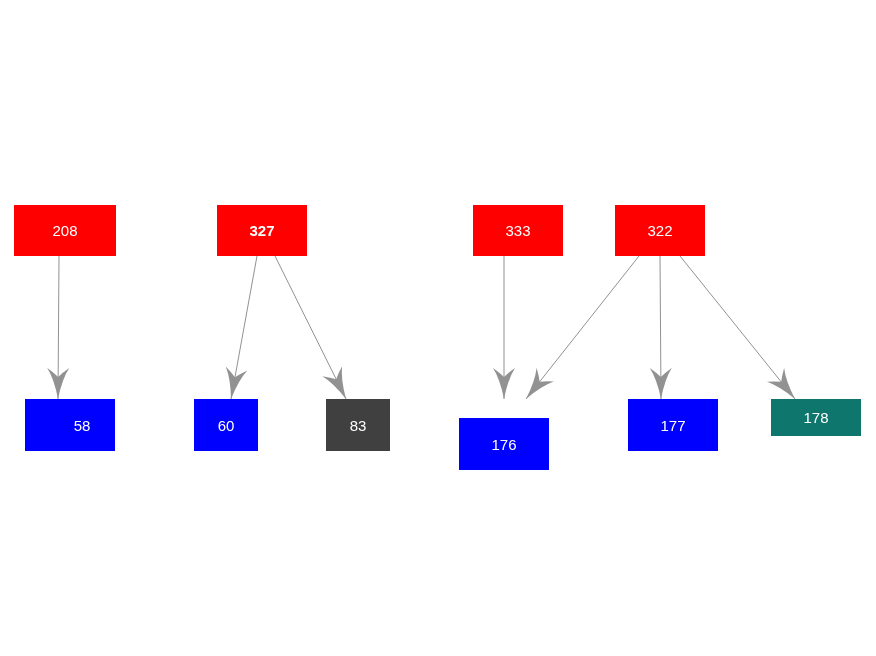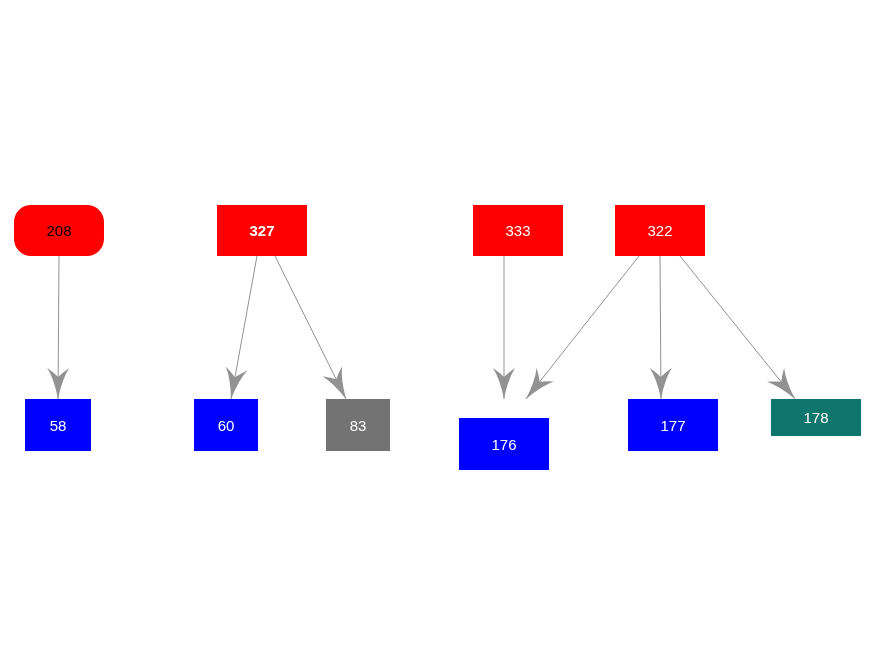--- a/index.html
+++ b/index.html
@@ -52,24 +52,24 @@
         <line x1="59" y1="256" x2="58" y2="399" stroke="#929292" stroke-width="1" marker-end="url(#arrowhead)"></line>
         <line x1="257" y1="256" x2="231" y2="399" stroke="#929292" stroke-width="1" marker-end="url(#arrowhead)"></line>
         <line x1="275" y1="256" x2="346" y2="399" stroke="#929292" stroke-width="1" marker-end="url(#arrowhead)"></line>
         <line x1="504" y1="256" x2="504" y2="399" stroke="#929292" stroke-width="1" marker-end="url(#arrowhead)"></line>
         <line x1="639" y1="256" x2="526" y2="399" stroke="#929292" stroke-width="1" marker-end="url(#arrowhead)"></line>
         <line x1="660" y1="256" x2="661" y2="399" stroke="#929292" stroke-width="1" marker-end="url(#arrowhead)"></line>
         <line x1="680" y1="256" x2="795" y2="399" stroke="#929292" stroke-width="1" marker-end="url(#arrowhead)"></line>
       </g>
   </svg>
   <div id="nodes">
-      <div class="node" style="left: 14px; top: 205px; width: 90px; height: 51px; background: rgb(255, 0, 0); color: #000000; border-radius: 17px;">208</div>
+      <div class="node" style="left: 14px; top: 205px; width: 102px; height: 51px; background: rgb(255, 0, 0); color: #ffffff;">208</div>
       <div class="node" style="left: 217px; top: 205px; width: 90px; height: 51px; background: rgb(255, 0, 0); color: #ffffff; font-weight: bold;">327</div>
       <div class="node" style="left: 473px; top: 205px; width: 90px; height: 51px; background: rgb(255, 0, 0); color: rgb(255, 255, 255);">333</div>
       <div class="node" style="left: 615px; top: 205px; width: 90px; height: 51px; background: rgb(255, 0, 0); color: rgb(255, 255, 255);">322</div>
-      <div class="node" style="left: 25px; top: 399px; width: 66px; height: 52px; background: rgb(0, 0, 255); color: rgb(255, 255, 255);">58</div>
+      <div class="node" style="left: 25px; top: 399px; width: 66px; height: 52px; background: rgb(0, 0, 255); color: rgb(255, 255, 255); padding-left: 24px;">58</div>
       <div class="node" style="left: 194px; top: 399px; width: 64px; height: 52px; background: rgb(0, 0, 255); color: rgb(255, 255, 255);">60</div>
-      <div class="node" style="left: 326px; top: 399px; width: 64px; height: 52px; background: #737373; color: rgb(255, 255, 255);">83</div>
+      <div class="node" style="left: 326px; top: 399px; width: 64px; height: 52px; background: #404040; color: rgb(255, 255, 255);">83</div>
       <div class="node" style="left: 459px; top: 399px; width: 90px; height: 52px; background: rgb(0, 0, 255); color: rgb(255, 255, 255); margin-top: 19px;">176</div>
       <div class="node" style="left: 615px; top: 399px; width: 90px; height: 52px; background: rgb(0, 0, 255); color: rgb(255, 255, 255); margin-left: 13px;">177</div>
       <div class="node" style="left: 771px; top: 399px; width: 90px; height: 37px; background: #0f766e; color: rgb(255, 255, 255);">178</div>
     </div>
 </div>
 
 </body></html>

